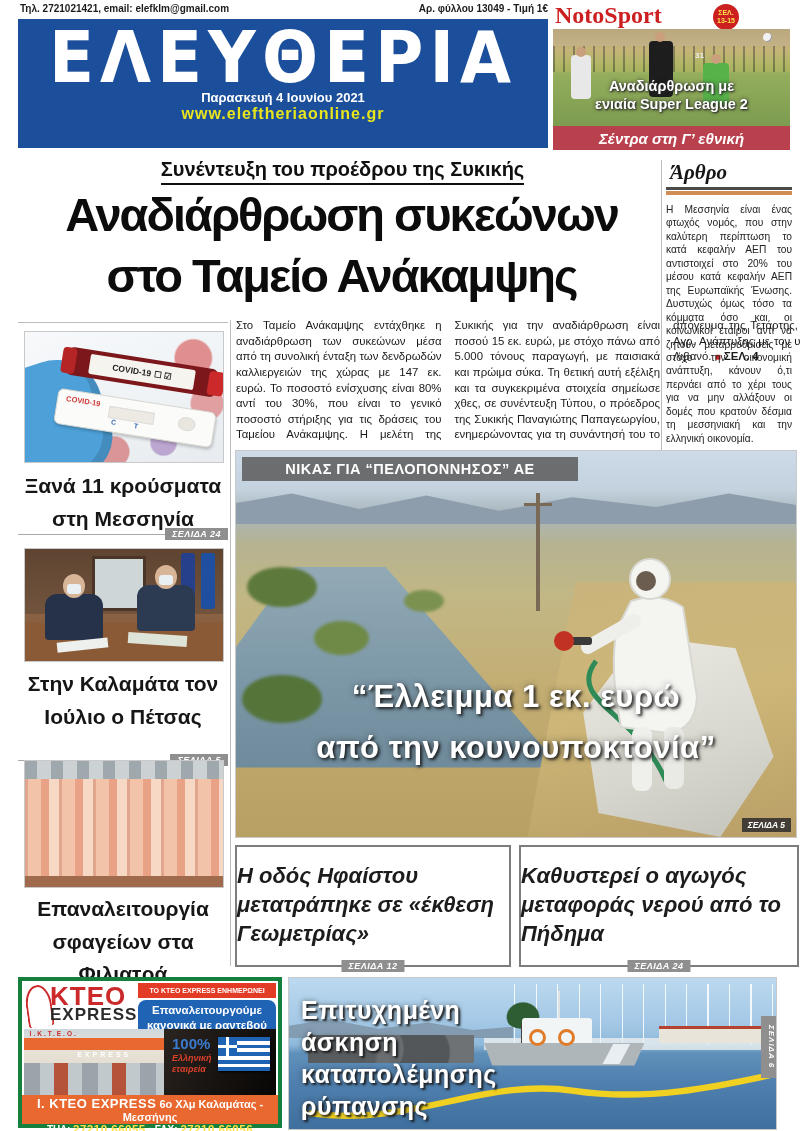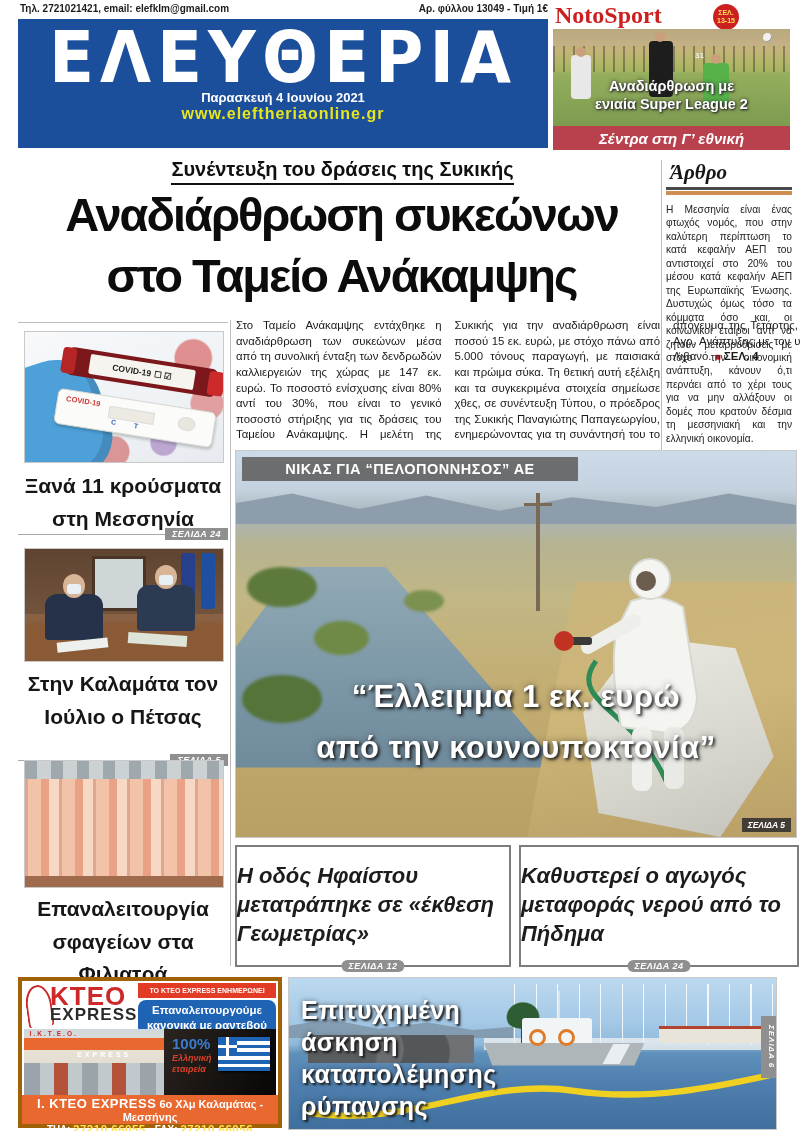--- a/index.html
+++ b/index.html
@@ -135,24 +135,24 @@
   .mp-caption{position:absolute;left:6px;top:6px;width:336px;height:24px;background:rgba(95,95,95,.88);
      color:#fff;font-weight:bold;font-size:14.5px;display:flex;align-items:center;justify-content:center;letter-spacing:.5px;}
   .mp-quote{position:absolute;left:0;width:100%;text-align:center;color:#fff;font-weight:900;
      font-size:31px;letter-spacing:.5px;text-shadow:2px 2px 3px rgba(20,20,20,.85),0 0 6px rgba(40,40,40,.5);}
   .mp-badge{position:absolute;right:5px;bottom:5px;background:rgba(45,45,45,.85);color:#fff;
      font-size:8.5px;font-style:italic;font-weight:bold;padding:2px 6px;}
 
   
   .hbox{border:2px solid #7d7d7d;background:#fff;}
   .hbox .txt{margin-top:14px;font-style:italic;font-weight:bold;font-size:22px;line-height:1.32;color:#1c1c1c;}
-  .hbox .badge{left:50%;right:auto;transform:translateX(-50%);bottom:-7px;top:auto;border-radius:6px;}
-
-  
-  .kteo{left:18px;top:977px;width:264px;height:151px;border:4px solid #a16207;background:#fff;box-sizing:border-box;}
+  .hbox .badge{left:50%;right:auto;transform:translateX(-50%);bottom:-7px;top:auto;}
+
+  
+  .kteo{left:18px;top:977px;width:264px;height:151px;border:4px solid #15803d;background:#fff;box-sizing:border-box;}
   .kteo-logo{position:absolute;left:2px;top:2px;width:112px;height:44px;}
   .kteo-fig{position:absolute;left:2px;top:2px;width:22px;height:40px;border:2px solid #cc2a2a;border-radius:50% 50% 4px 4px;
             border-bottom:none;transform:rotate(-8deg);}
   .kteo-brand1{position:absolute;left:26px;top:-2px;font-size:26px;font-weight:900;color:#cc2a2a;letter-spacing:1px;}
   .kteo-brand2{position:absolute;left:26px;top:22px;font-size:17px;font-weight:900;color:#2b2b2b;letter-spacing:1px;}
   .kteo-topbar{position:absolute;left:116px;top:2px;width:138px;height:15px;background:#e23b26;color:#fff;
             font-size:7px;font-weight:bold;display:flex;align-items:center;justify-content:center;}
   .kteo-blue{position:absolute;left:116px;top:19px;width:138px;height:36px;background:#1e63b4;border-radius:8px;
             color:#fff;font-weight:bold;font-size:11.5px;text-align:center;line-height:1.3;padding-top:3px;box-sizing:border-box;}
   .kteo-photo{position:absolute;left:2px;top:48px;width:140px;height:66px;background:linear-gradient(180deg,#cfd8dd 0%,#e8e2d6 30%,#ddd5c8 100%);overflow:hidden;}
@@ -239,21 +239,21 @@
       <div class="ns-ball"></div>
       <div class="ns-overlay">
         <div>Αναδιάρθρωση με</div>
         <div>ενιαία Super League 2</div>
       </div>
     </div>
     <div class="ns-bar">Σέντρα στη Γ’ εθνική</div>
   </div>
 
   <div class="abs kicker">
-    <span>Συνέντευξη του δράσεις της Συκικής</span>
+    <span>Συνέντευξη του προέδρου της Συκικής</span>
   </div>
   <div class="abs headline">
     <div>Αναδιάρθρωση συκεώνων</div>
     <div>στο Ταμείο Ανάκαμψης</div>
   </div>
 
   <div class="abs lead-body">
     <span class="indent">Στο Ταμείο Ανάκαμψης εντάχθηκε η αναδιάρθρωση των συκεώνων μέσα από τη συνολική ένταξη των δενδρωδών καλλιεργειών της χώρας με 147 εκ. ευρώ. Το ποσοστό ενίσχυσης είναι 80% αντί του 30%, που είναι το γενικό ποσοστό στήριξης για τις δράσεις του Ταμείου Ανάκαμψης. Η μελέτη της Συκικής για την αναδιάρθρωση είναι ποσού 15 εκ. ευρώ, με στόχο πάνω από 5.000 τόνους παραγωγή, με παισιακά και πρώιμα σύκα. Τη θετική αυτή εξέλιξη και τα συγκεκριμένα στοιχεία σημείωσε χθες, σε συνέντευξη Τύπου, ο πρόεδρος της Συκικής Παναγιώτης Παπαγεωργίου, ενημερώνοντας για τη συνάντησή του το απόγευμα της Τετάρτης, στο υπουργείο Αγρ. Ανάπτυξης με τον υπουργό Σπήλιο Λιβανό.</span>
     <span class="endmark">■</span>
     <span class="lead-ref">ΣΕΛ. 4</span>

